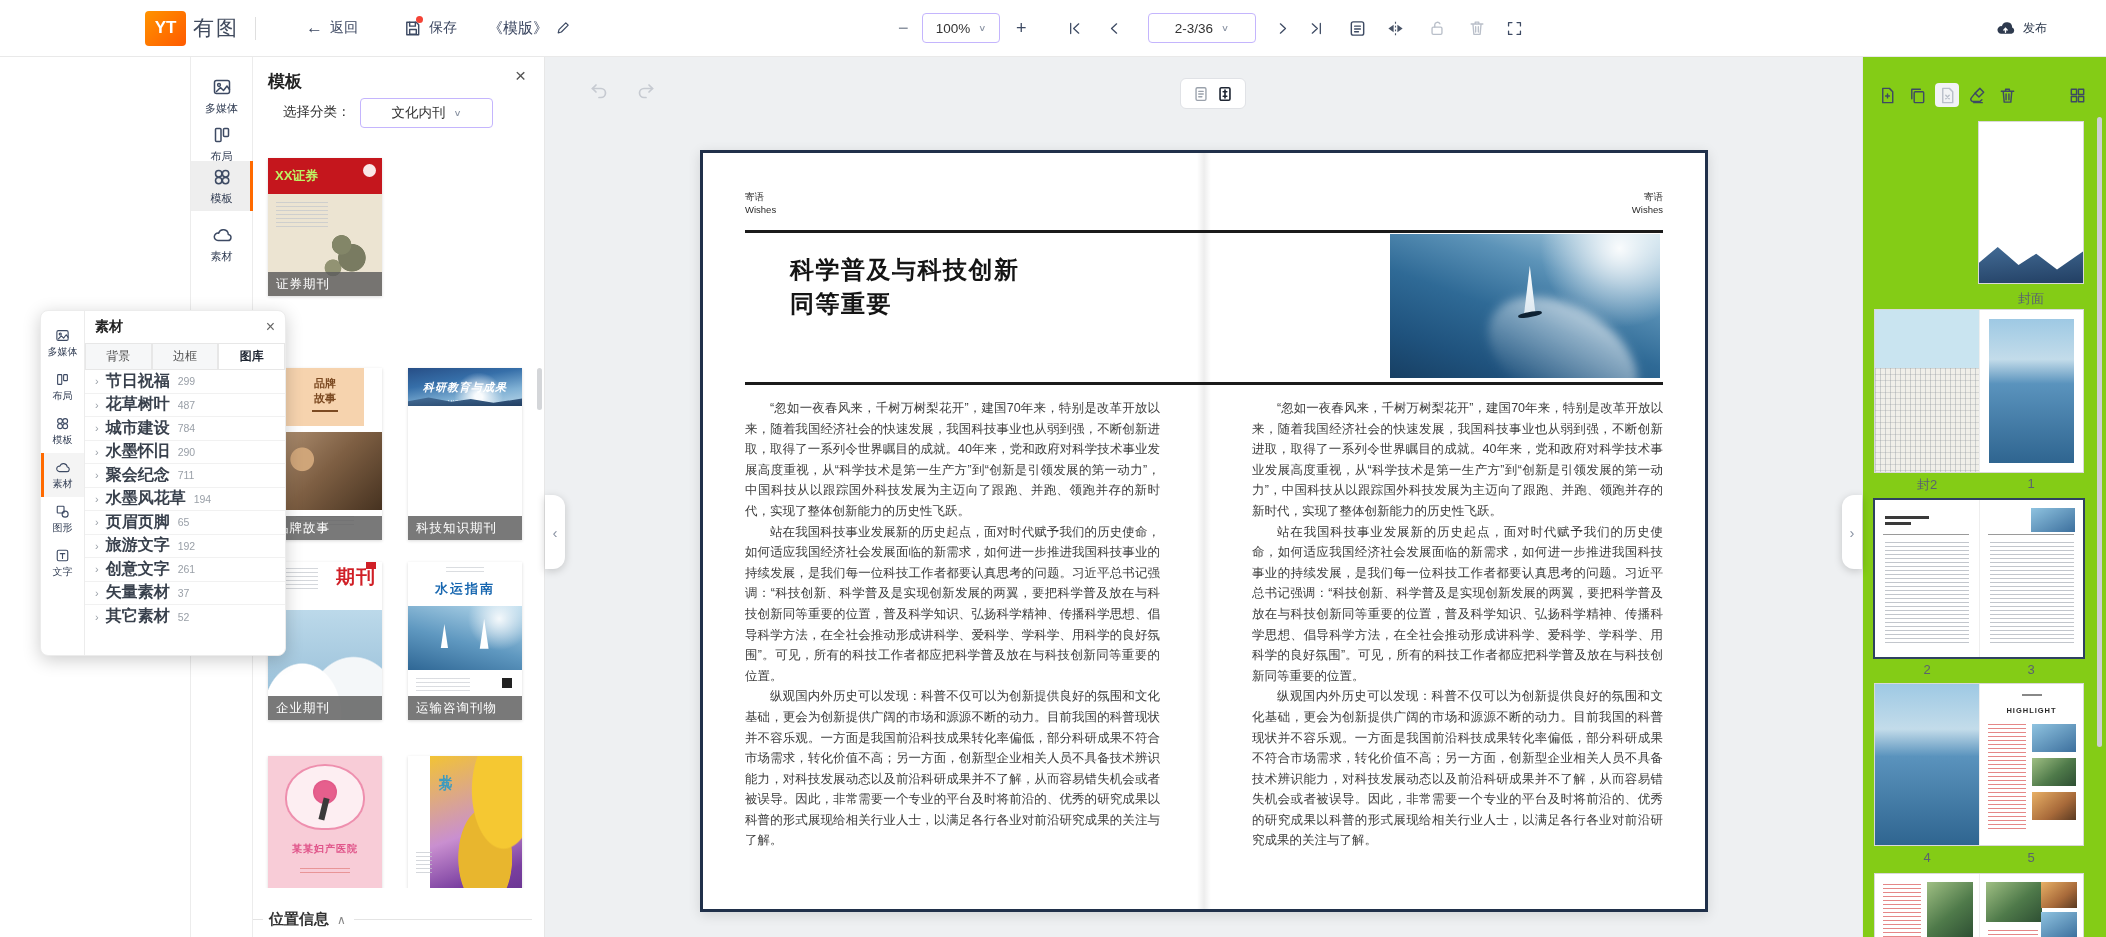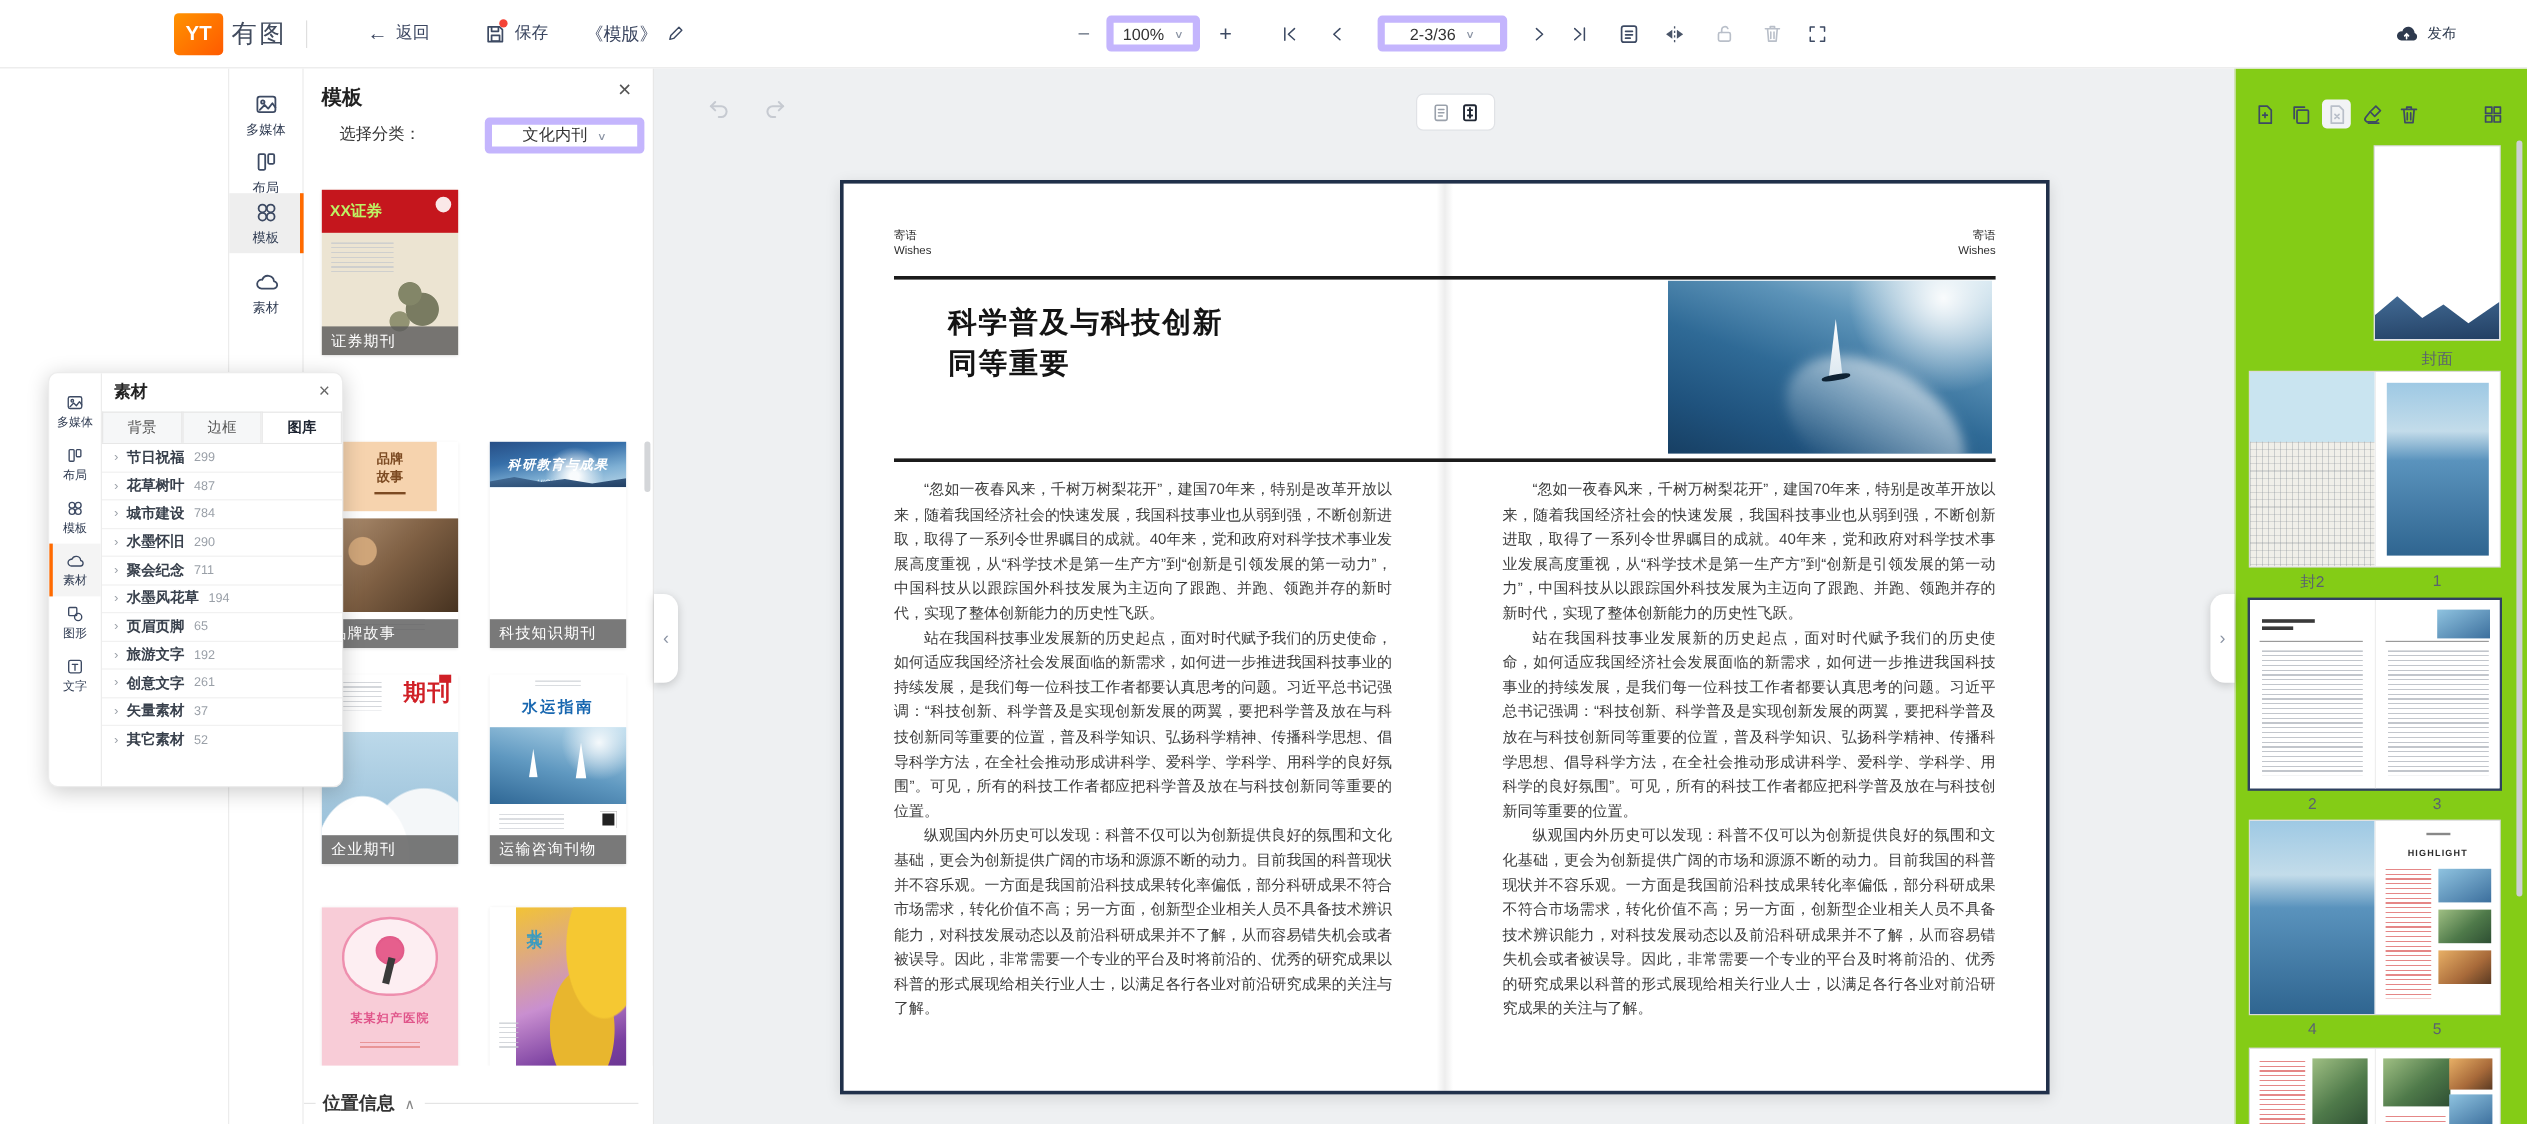--- a/index.html
+++ b/index.html
@@ -8,35 +8,35 @@
 .abs { position:absolute; }
 svg { display:block; }
 .ic { stroke:#3d4a63; fill:none; stroke-width:1.5; stroke-linecap:round; stroke-linejoin:round; }
 .ic-gray { stroke:#b9bfc9; }
 
 #topbar { position:absolute; left:0; top:0; width:2106px; height:57px; background:#fff; border-bottom:1px solid #e9e9e9; z-index:40; }
 .tb { position:absolute; top:0; height:56px; display:flex; align-items:center; gap:7px; color:#3b4660; font-size:14px; }
 .logo-badge { width:41px; height:35px; border-radius:4px; background:linear-gradient(135deg,#ff9300,#ff5a00); color:#fff; font-weight:700; font-size:17px; display:flex; align-items:center; justify-content:center; }
 .logo-name { font-size:21px; color:#414b5e; letter-spacing:2px; }
 .tb-divider { position:absolute; left:255px; top:17px; width:1px; height:23px; background:#dfdfdf; }
-.tb-box { border:6px solid #c4b5fd; border-radius:4px; height:30px; display:flex; align-items:center; justify-content:center; gap:8px; font-size:13.5px; color:#333; background:#fff; }
+.tb-box { border:1px solid #c4b5fd; border-radius:4px; height:30px; display:flex; align-items:center; justify-content:center; gap:8px; font-size:13.5px; color:#333; background:#fff; }
 .chev-dn { font-size:11px; color:#8a93a3; transform:scaleY(.8); }
 .reddot { position:absolute; width:7px; height:7px; border-radius:50%; background:#f44336; top:15px; }
 
 #leftspace { position:absolute; left:0; top:57px; width:190px; height:880px; background:#fff; }
 #rail { position:absolute; left:190px; top:57px; width:63px; height:880px; background:#fff; border-left:1px solid #ececec; border-right:1px solid #ececec; z-index:5; }
 .rail-item { position:absolute; left:0; width:100%; display:flex; flex-direction:column; align-items:center; gap:4px; color:#2f3b52; font-size:11px; padding:6px 0; }
 .rail-item.active { background:#eeeeee; }
 .rail-item.active::after { content:""; position:absolute; right:-1px; top:0; width:3px; height:100%; background:#ff6a00; }
 
 #tpanel { position:absolute; left:253px; top:57px; width:292px; height:880px; background:#fff; border-right:1px solid #e7e7e7; z-index:4; overflow:hidden; }
 .tp-title { position:absolute; left:15px; top:13px; font-size:17px; font-weight:700; color:#222; }
 .tp-close { position:absolute; left:262px; top:8px; font-size:19px; color:#555; }
 .tp-cat { position:absolute; left:30px; top:46px; font-size:13.5px; color:#333; }
-.tp-select { position:absolute; left:107px; top:41px; width:133px;margin-left:44px; }
+.tp-select { position:absolute; left:107px; top:41px; width:133px; }
 .card { position:absolute; width:114px; overflow:hidden; box-shadow:0 1px 3px rgba(0,0,0,.15); background:#fff; }
 .card-label { position:absolute; left:0; bottom:0; width:100%; height:24px; background:rgba(92,92,92,.82); color:#fff; font-size:12.5px; display:flex; align-items:center; padding-left:8px; letter-spacing:1px; }
 .cov { position:absolute; inset:0; }
 .mt { background-image:repeating-linear-gradient(#c2c6cc 0 1px, transparent 1px 4px); }
 .mt-red { background-image:repeating-linear-gradient(#e58787 0 1px, transparent 1px 4px); }
 .mt-wht { background-image:repeating-linear-gradient(rgba(255,255,255,.85) 0 1px, transparent 1px 4px); }
 .covblue { background:radial-gradient(circle at 62% 76%, rgba(255,255,255,.95) 0 5%, rgba(255,255,255,0) 32%),linear-gradient(170deg,#274e86 0%,#366fa9 35%,#7fb0d4 68%,#b9d6e8 100%); position:relative; overflow:hidden; color:#fff; }
 .covblue .mtn { position:absolute; bottom:0; left:0; right:0; height:28%; background:linear-gradient(175deg,#49749f,#223f63); clip-path:polygon(0 55%,18% 20%,38% 60%,55% 35%,75% 70%,100% 30%,100% 100%,0 100%); }
 .covblue .ct { font-weight:700; font-style:italic; text-align:center; letter-spacing:1px; white-space:nowrap; }
 .covblue .cs { font-style:italic; text-align:center; opacity:.85; }
@@ -50,21 +50,21 @@
 .arail-item.active { background:#f4f4f4; }
 .arail-item.active::before { content:""; position:absolute; left:0; top:0; width:3px; height:100%; background:#ff6a00; }
 #apanel .acontent { flex:1; display:flex; flex-direction:column; }
 .ahead { height:32px; display:flex; align-items:center; justify-content:space-between; padding:0 10px; }
 .ahead .t { font-size:14px; font-weight:700; color:#222; }
 .atabs { display:flex; height:27px; border-bottom:1px solid #e7e7e7; }
 .atab { flex:1; display:flex; align-items:center; justify-content:center; font-size:12px; color:#555; background:#f6f7f8; border:1px solid #e7e7e7; border-bottom:none; }
 .atab.active { background:#fff; color:#1f2633; font-weight:700; }
 .arow { height:23.5px; display:flex; align-items:center; padding:0 10px; border-bottom:1px solid #f1f1f1; }
 .arow .chev { color:#9aa0a8; font-size:11px; margin-right:7px; }
-.arow .nm { font-size:12px; font-weight:700; color:#38404c; }
+.arow .nm { font-size:16px; font-weight:700; color:#38404c; }
 .arow .ct { margin-left:8px; font-size:10.5px; color:#9aa0a8; }
 
 #canvas { position:absolute; left:545px; top:57px; width:1317px; height:880px; background:#eef0f2; }
 .toggle-group { position:absolute; left:635px; top:21px; width:66px; height:31px; background:#fff; border:1px solid #e0e2e6; border-radius:6px; display:flex; align-items:center; justify-content:center; gap:6px; }
 #spread { position:absolute; left:155px; top:93px; width:1008px; height:762px; background:#fff; border:3px solid #20304a; box-shadow:0 3px 12px rgba(0,0,0,.12); }
 .fold { position:absolute; left:494px; top:0; width:14px; height:100%; background:linear-gradient(90deg,rgba(0,0,0,0),rgba(0,0,0,.07) 50%,rgba(0,0,0,0)); }
 .ph { position:absolute; top:37px; font-size:9.5px; line-height:13px; color:#2a2a2a; }
 .rule { position:absolute; left:42px; width:918px; height:3px; background:#1b1b1b; }
 .art-title { position:absolute; left:87px; top:100px; font-size:24px; line-height:34px; font-weight:700; color:#141414; letter-spacing:1.5px; }
 .sea { position:absolute; left:687px; top:81px; width:270px; height:144px; overflow:hidden; background:radial-gradient(circle at 85% 10%, rgba(255,255,255,.95), rgba(255,255,255,0) 30%),linear-gradient(200deg,#bcd9e8 0%,#5c93b8 30%,#2f6a96 55%,#1f527d 80%,#173f63 100%); }

